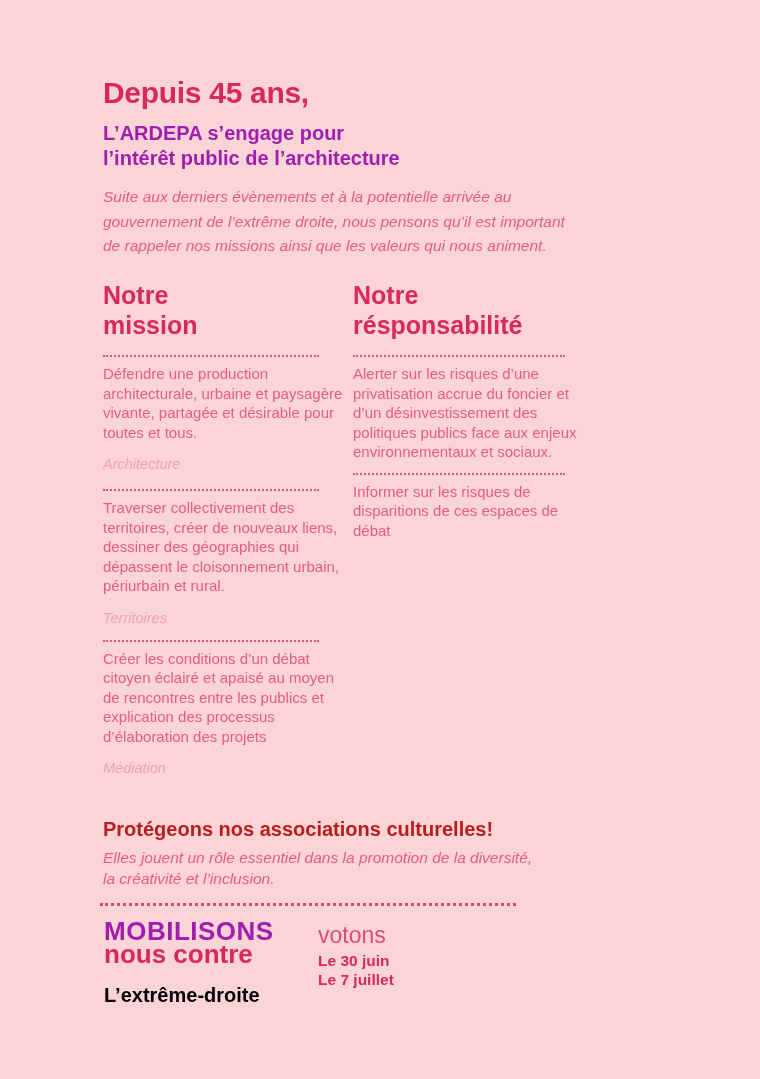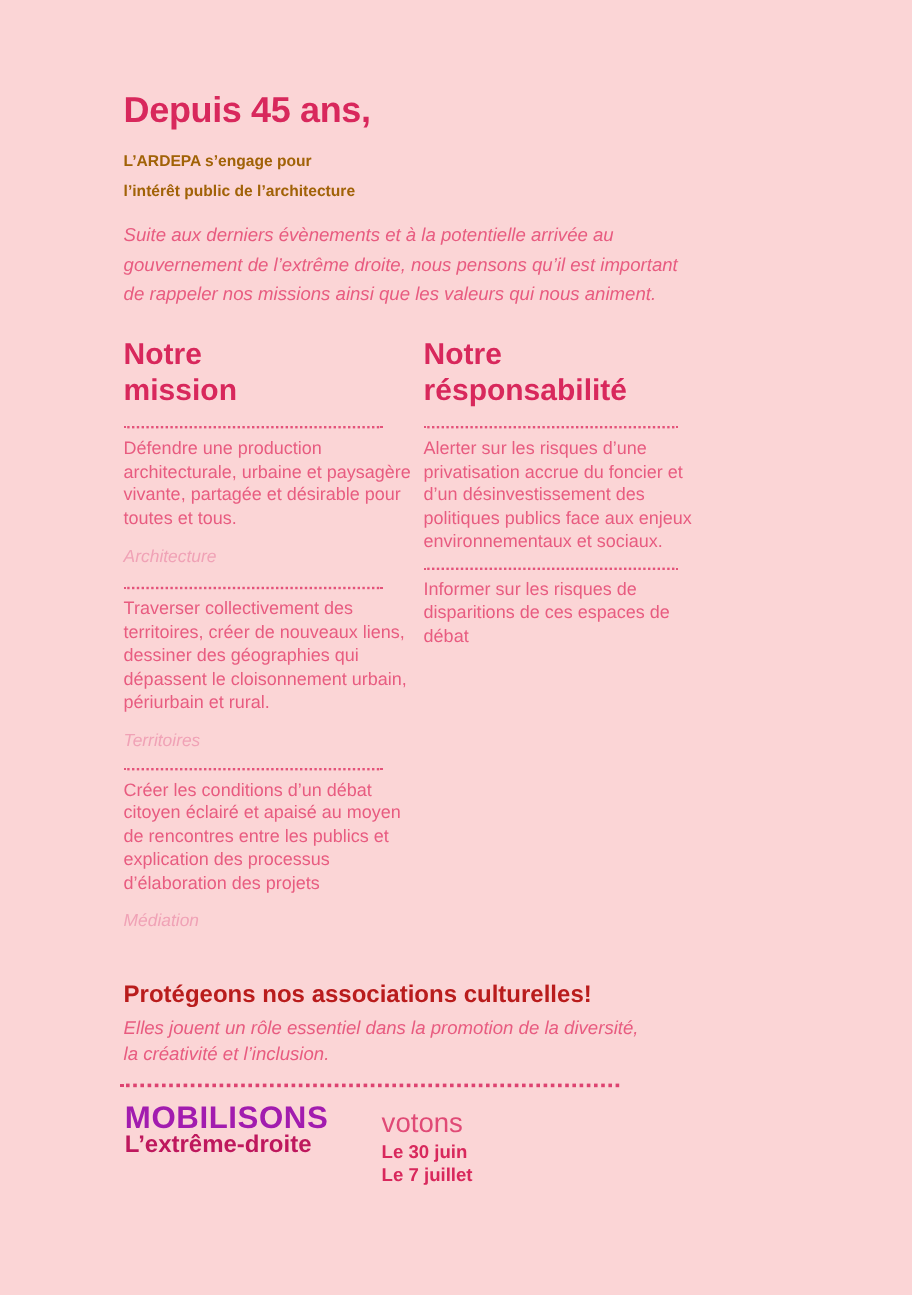--- a/index.html
+++ b/index.html
@@ -13,22 +13,22 @@
     overflow: hidden;
     color: #e85c80;
     text-decoration: underline;
   }
   
   .header { position: absolute; left: 103px; top: 76px; width: 490px; }
   .main-title {
     font-size: 30px; font-weight: 800; color: #d8285c; letter-spacing: -0.3px;
   }
   .subtitle {
-    margin-top: 11px; font-size: 13px; font-weight: 700;
-    line-height: 25px; color: #a16207;
+    margin-top: 11px; font-size: 20px; font-weight: 700;
+    line-height: 25px; color: #a21caf;
   }
   .intro {
     margin-top: 14px; font-size: 15.5px; font-style: italic;
     line-height: 24.5px; color: #e85c80; width: 478px;
   }
   
   .columns { position: absolute; left: 103px; top: 280px; display: flex; }
   .col { width: 250px; }
   .col.right { width: 238px; }
   .col-title {
@@ -50,21 +50,21 @@
     margin-top: 6px; font-size: 15.5px; font-style: italic;
     line-height: 21px; color: #e85c80; width: 430px;
   }
   .long-rule {
     position: absolute; left: 100px; top: 903px; width: 416px;
     border-top: 3px dotted #dd4370;
   }
   .mobilize { position: absolute; left: 104px; top: 920px; }
   .mob-line1 { font-size: 26px; font-weight: 800; color: #a21caf; line-height: 23px; letter-spacing: 0.5px; }
   .mob-line2 { font-size: 26px; font-weight: 800; color: #d8285c; line-height: 22px; }
-  .mob-line3 { font-size: 20px; font-weight: 700; color: #be185d; line-height: 22px; }
+  .mob-line3 { font-size: 20px; font-weight: 700; color: #000000; line-height: 22px; margin-top: 19px; }
   .vote { position: absolute; left: 318px; top: 922px; }
   .vote-label { font-size: 23px; font-weight: 400; color: #e04a76; line-height: 26px; }
   .vote-dates { margin-top: 3px; font-size: 15.5px; font-weight: 800; color: #d8285c; line-height: 19px; }
   .logo { position: absolute; left: 627px; top: 975px; width: 104px; height: 56px; }
 </style>
 </head>
 <body>
 
 <div class="page">
 
@@ -125,20 +125,21 @@
 
   <div class="protect">
     <div class="protect-title">Protégeons nos associations culturelles!</div>
     <div class="protect-sub">Elles jouent un rôle essentiel dans la promotion de la diversité, la créativité et l’inclusion.</div>
   </div>
 
   <div class="long-rule"></div>
 
   <div class="mobilize">
     <div class="mob-line1">MOBILISONS</div>
+    <div class="mob-line2">nous contre</div>
     <div class="mob-line3">L’extrême-droite</div>
   </div>
 
   <div class="vote">
     <div class="vote-label">votons</div>
     <div class="vote-dates">
       <div>Le 30 juin</div>
       <div>Le 7 juillet</div>
     </div>
   </div>

